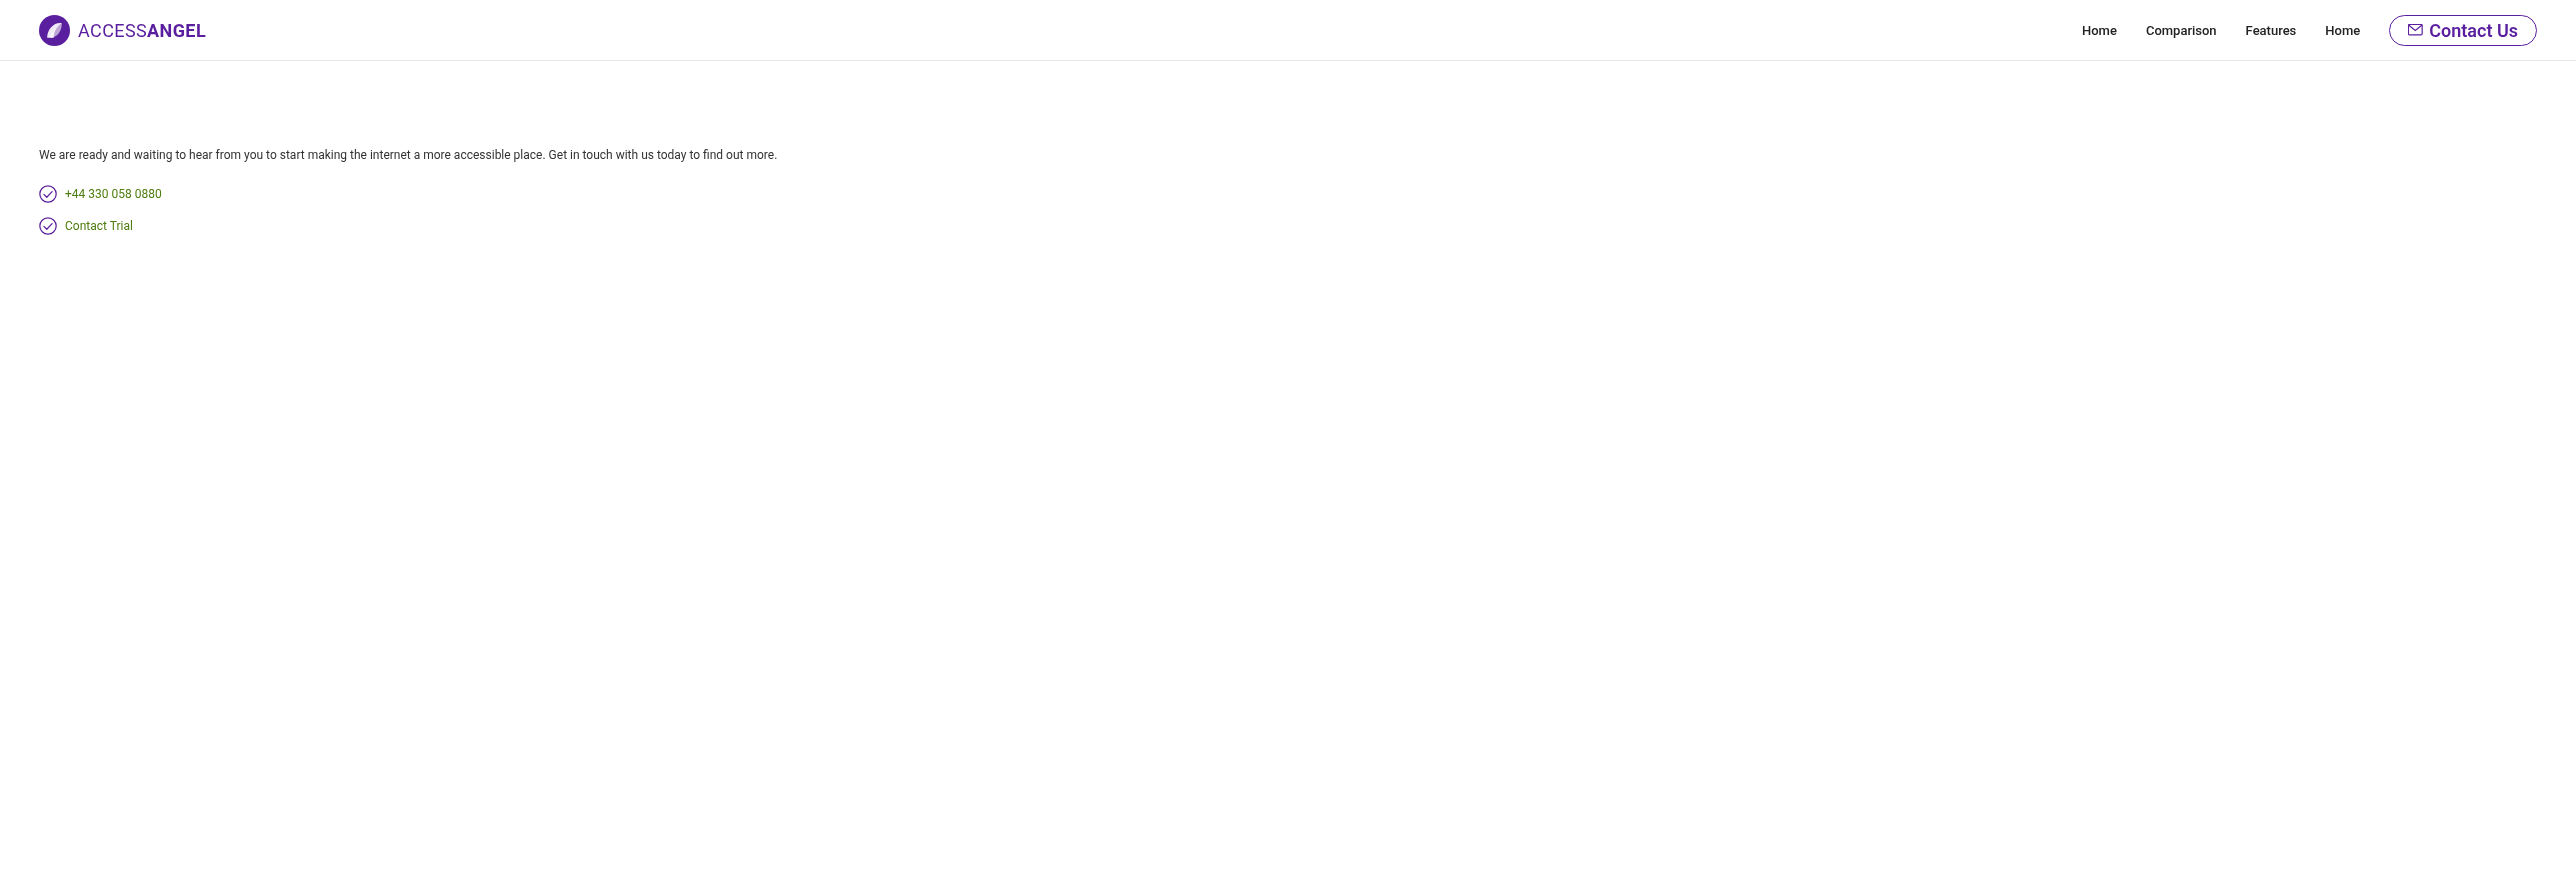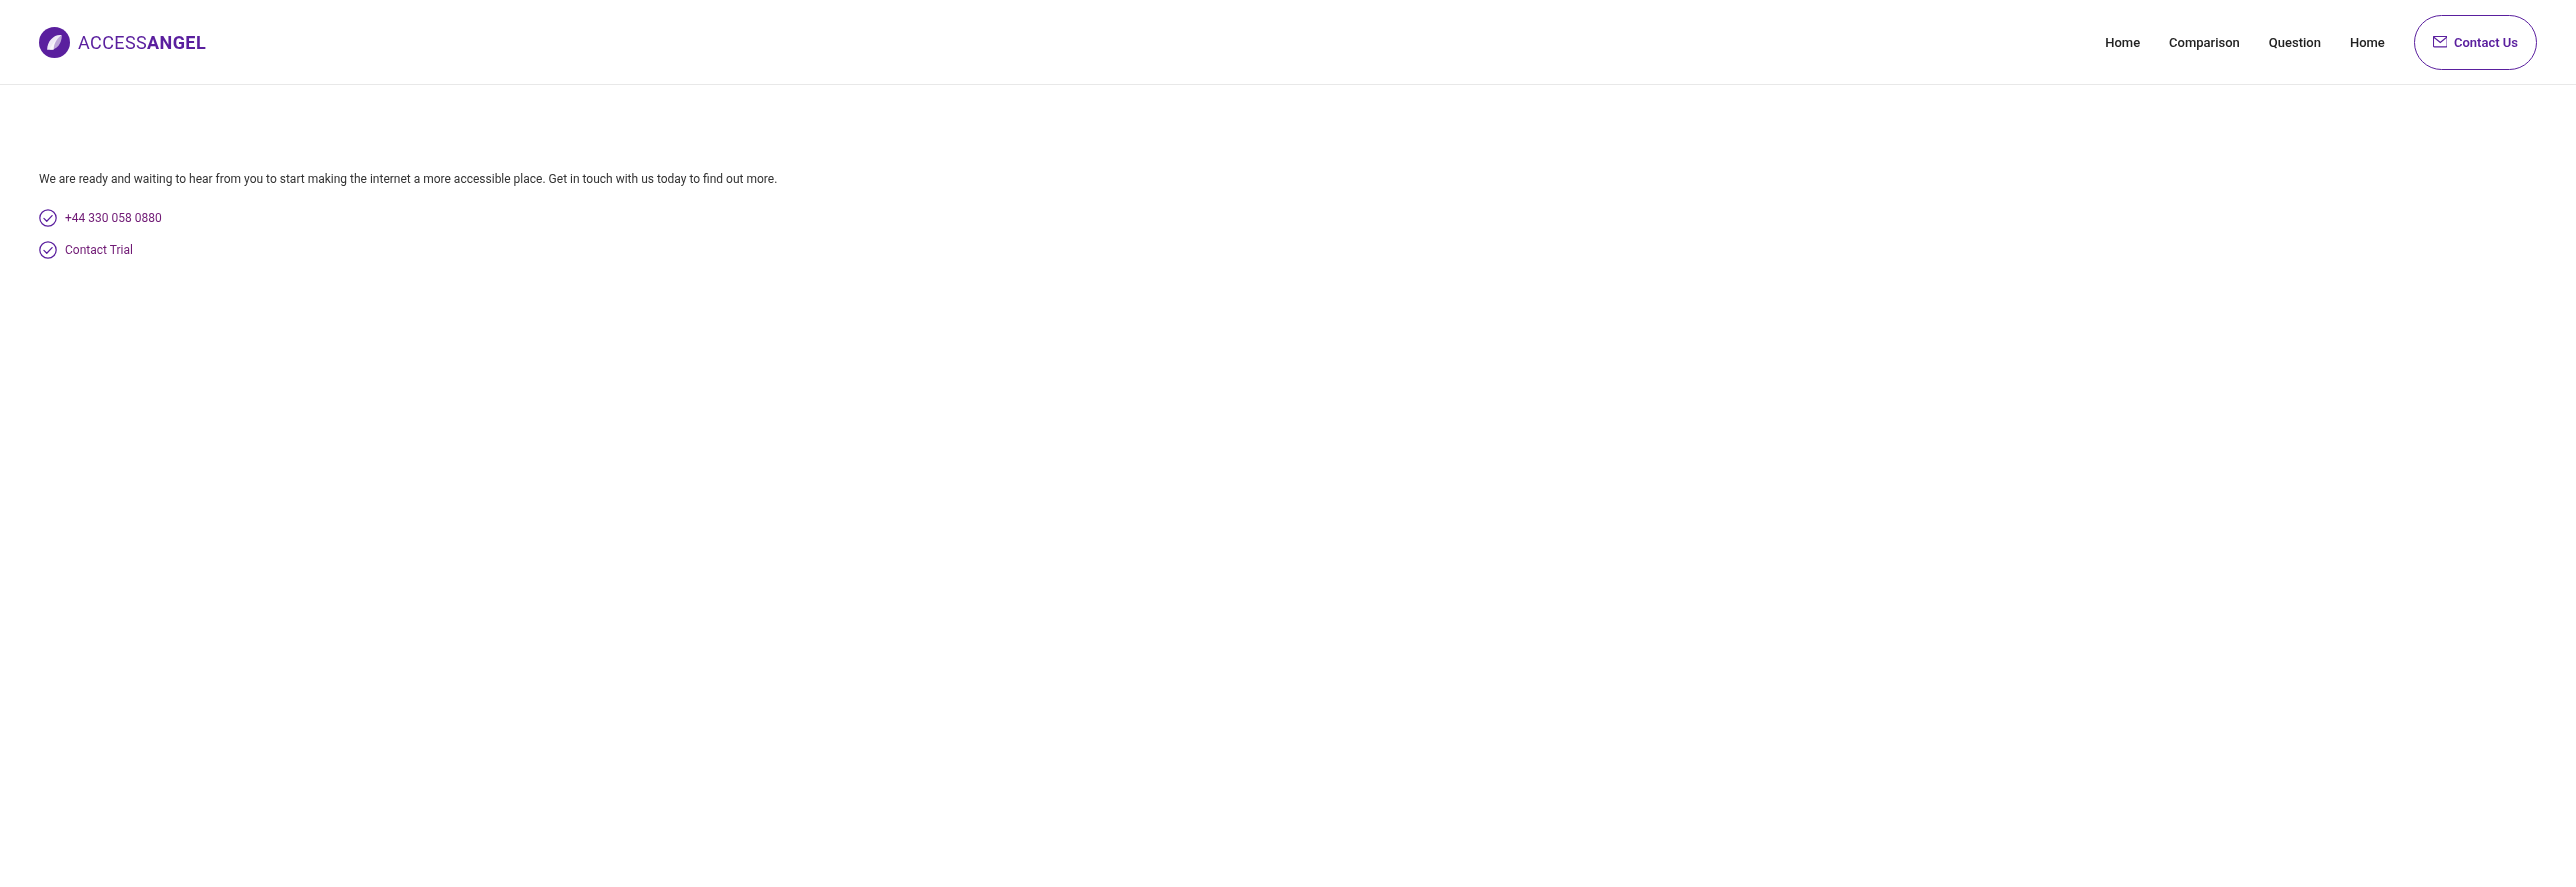--- a/index.html
+++ b/index.html
@@ -60,23 +60,23 @@
       text-decoration: none;
       font-weight: 500;
     }
 
     .contact-us-btn {
       display: flex;
       align-items: center;
       gap: 6.5px;
       border: 1.6px solid #5a1f9e;
       border-radius: 40px;
-      padding: 19px 18px;
+      padding: 4px 18px;
       color: #5a1f9e;
-      font-size: 13px;
+      font-size: 18px;
       font-weight: 600;
       text-decoration: none;
       cursor: pointer;
       background: transparent;
     }
 
     
     main {
       padding: 49px 39px 32px 39px;
     }
@@ -122,21 +122,21 @@
       text-decoration: none;
     }
 
     .contact-item .icon-circle {
       width: 18px;
       height: 18px;
       flex-shrink: 0;
     }
 
     .contact-item .text-plain {
-      color: #701a75;
+      color: #4d7c0f;
     }
   </style>
 </head>
 <body>
 
 <header>
   <a class="logo-area" href="#">
 
     <svg class="logo-icon" viewBox="0 0 38 38" fill="none" xmlns="http://www.w3.org/2000/svg">
       <circle cx="19" cy="19" r="19" fill="#5a1f9e"></circle>
@@ -144,21 +144,21 @@
       <path d="M13 28 C16 20 22 14 28 10 C28 20 22 28 13 28 Z" fill="white" opacity="0.6"></path>
     </svg>
     <span class="logo-text">
       <span class="light">ACCESS</span><span>ANGEL</span>
     </span>
   </a>
 
   <nav>
     <a class="nav-link" href="#">Home</a>
     <a class="nav-link" href="#">Comparison</a>
-    <a class="nav-link" href="#">Question</a>
+    <a class="nav-link" href="#">Features</a>
     <a class="nav-link" href="#">Home</a>
     <a class="contact-us-btn" href="#">
 
       <svg width="14.6" height="11.3" viewBox="0 0 18 14" fill="none" xmlns="http://www.w3.org/2000/svg">
         <rect x="0.5" y="0.5" width="17" height="13" rx="1.5" stroke="#5a1f9e" stroke-width="1.5" fill="none"></rect>
         <path d="M1 1.5L9 8L17 1.5" stroke="#5a1f9e" stroke-width="1.5" stroke-linecap="round"></path>
       </svg>
       <span>Contact Us</span>
     </a>
   </nav>

